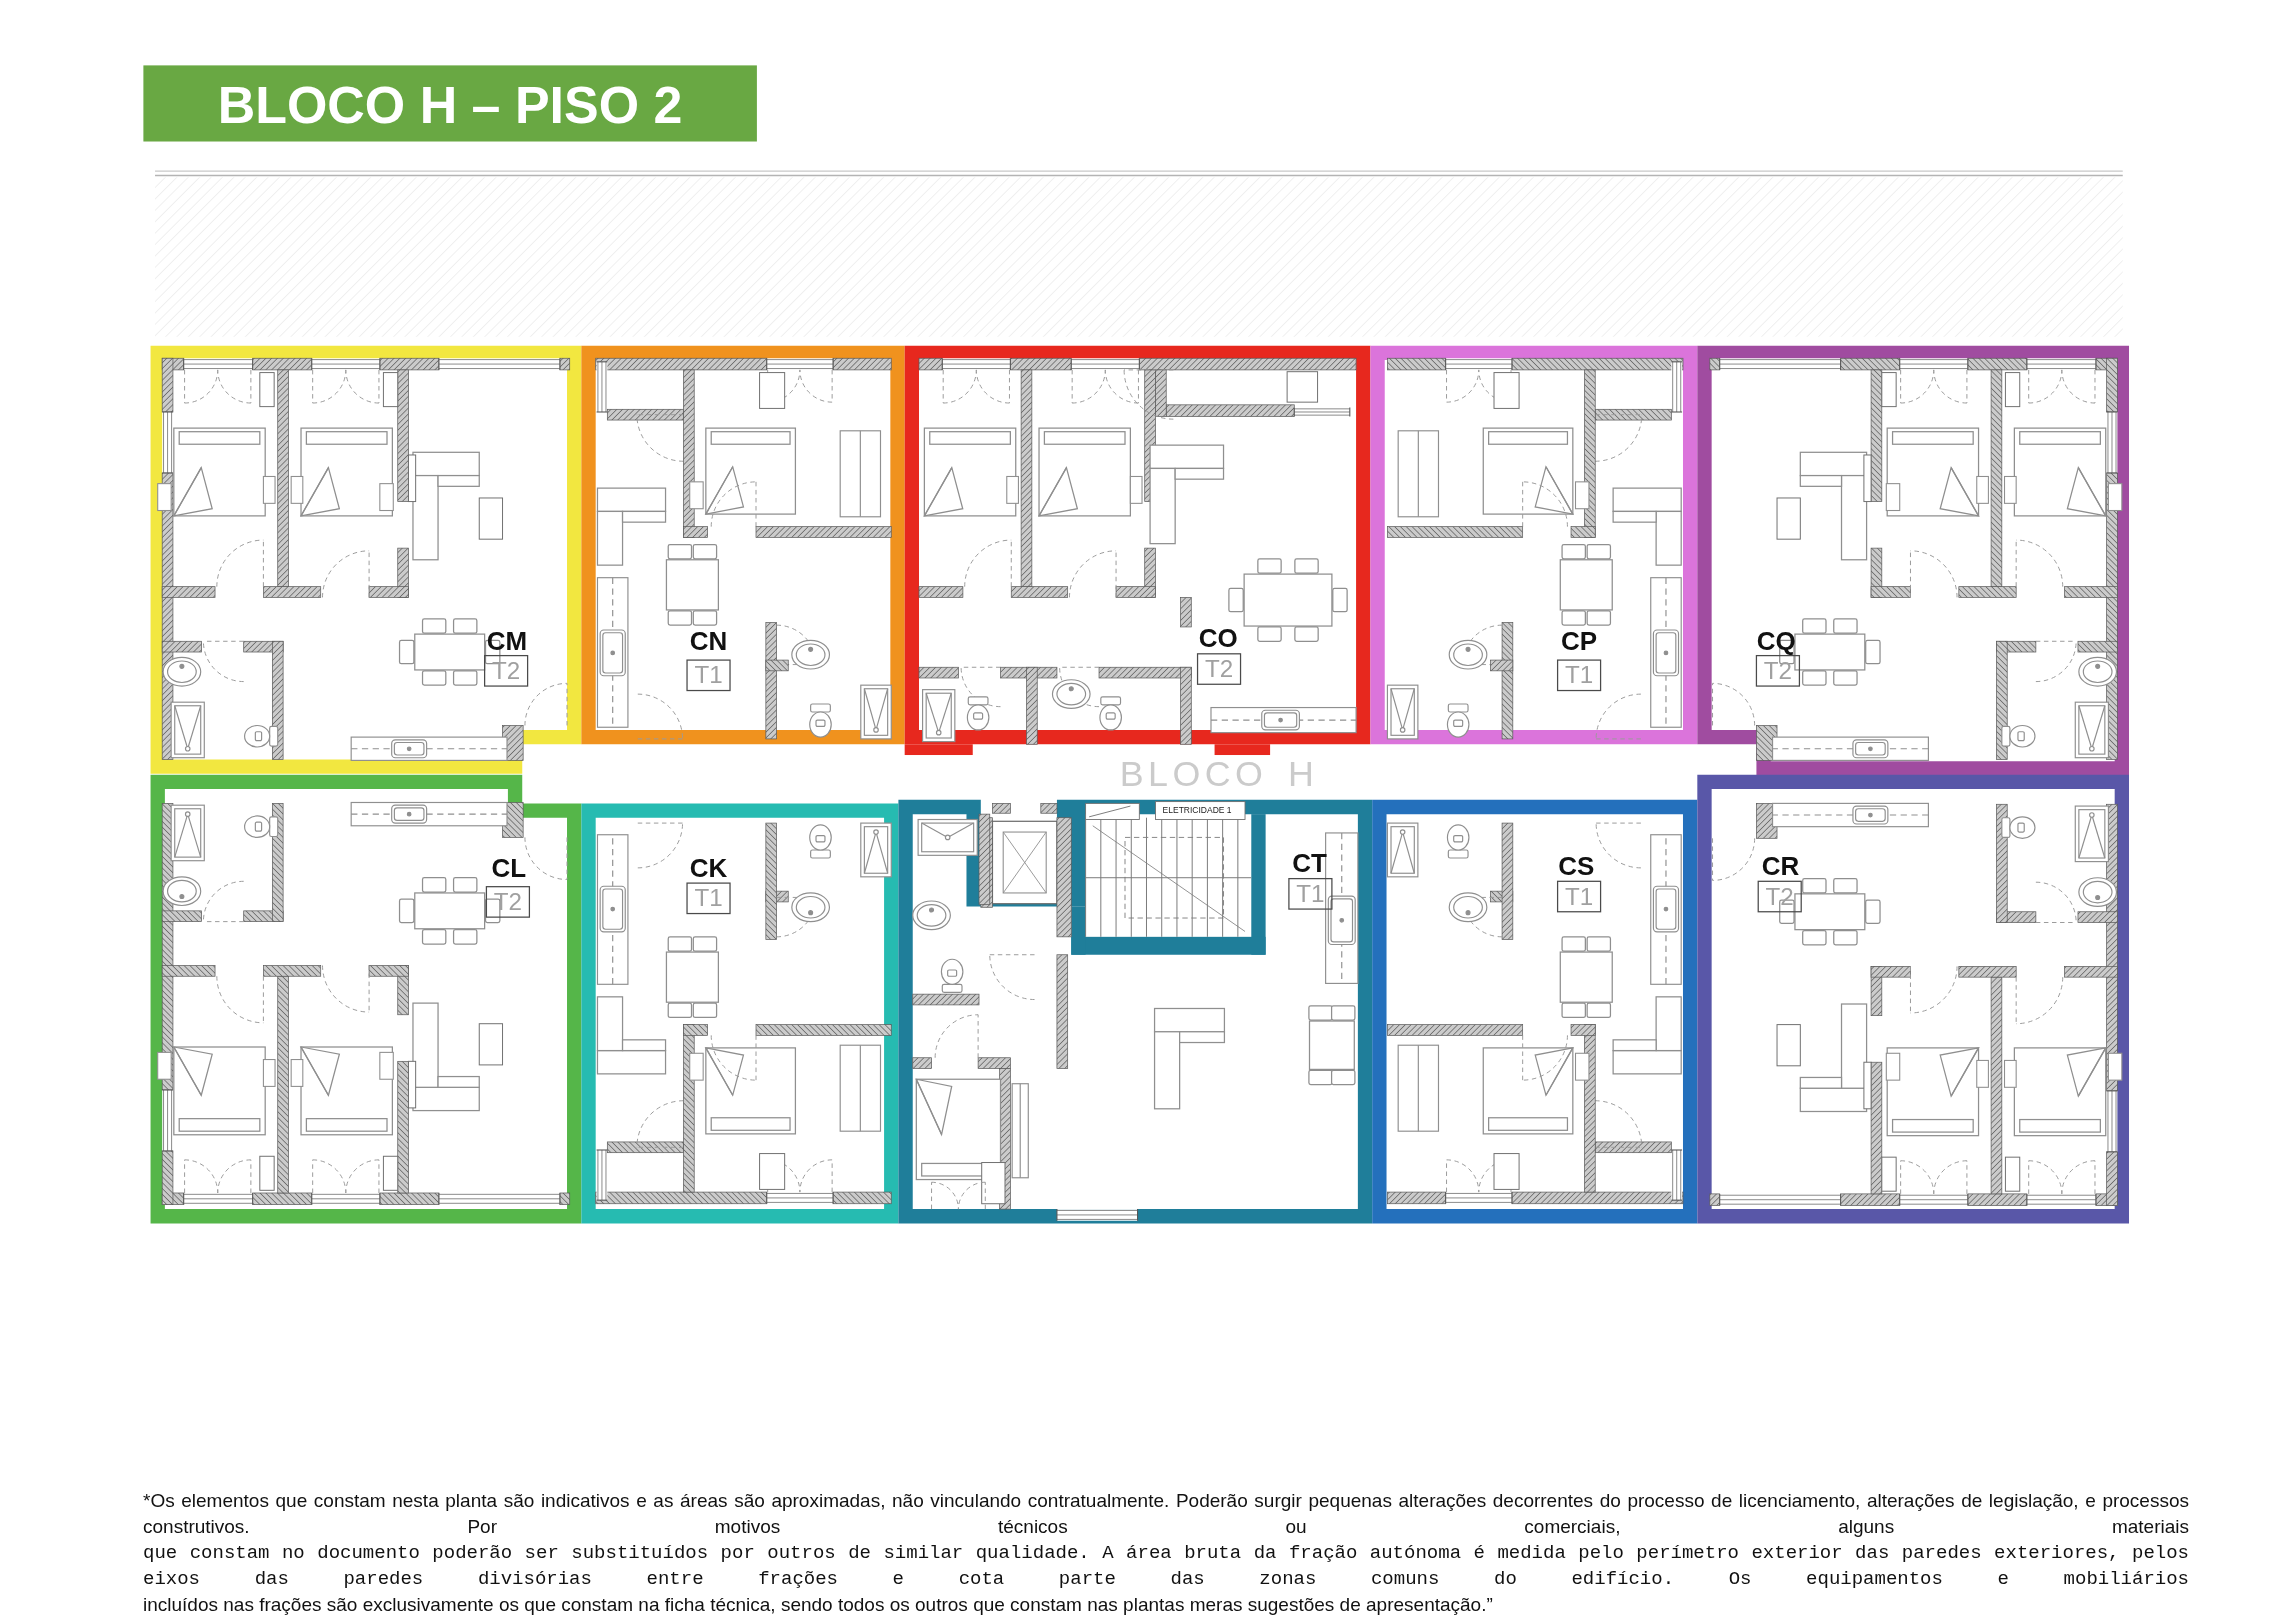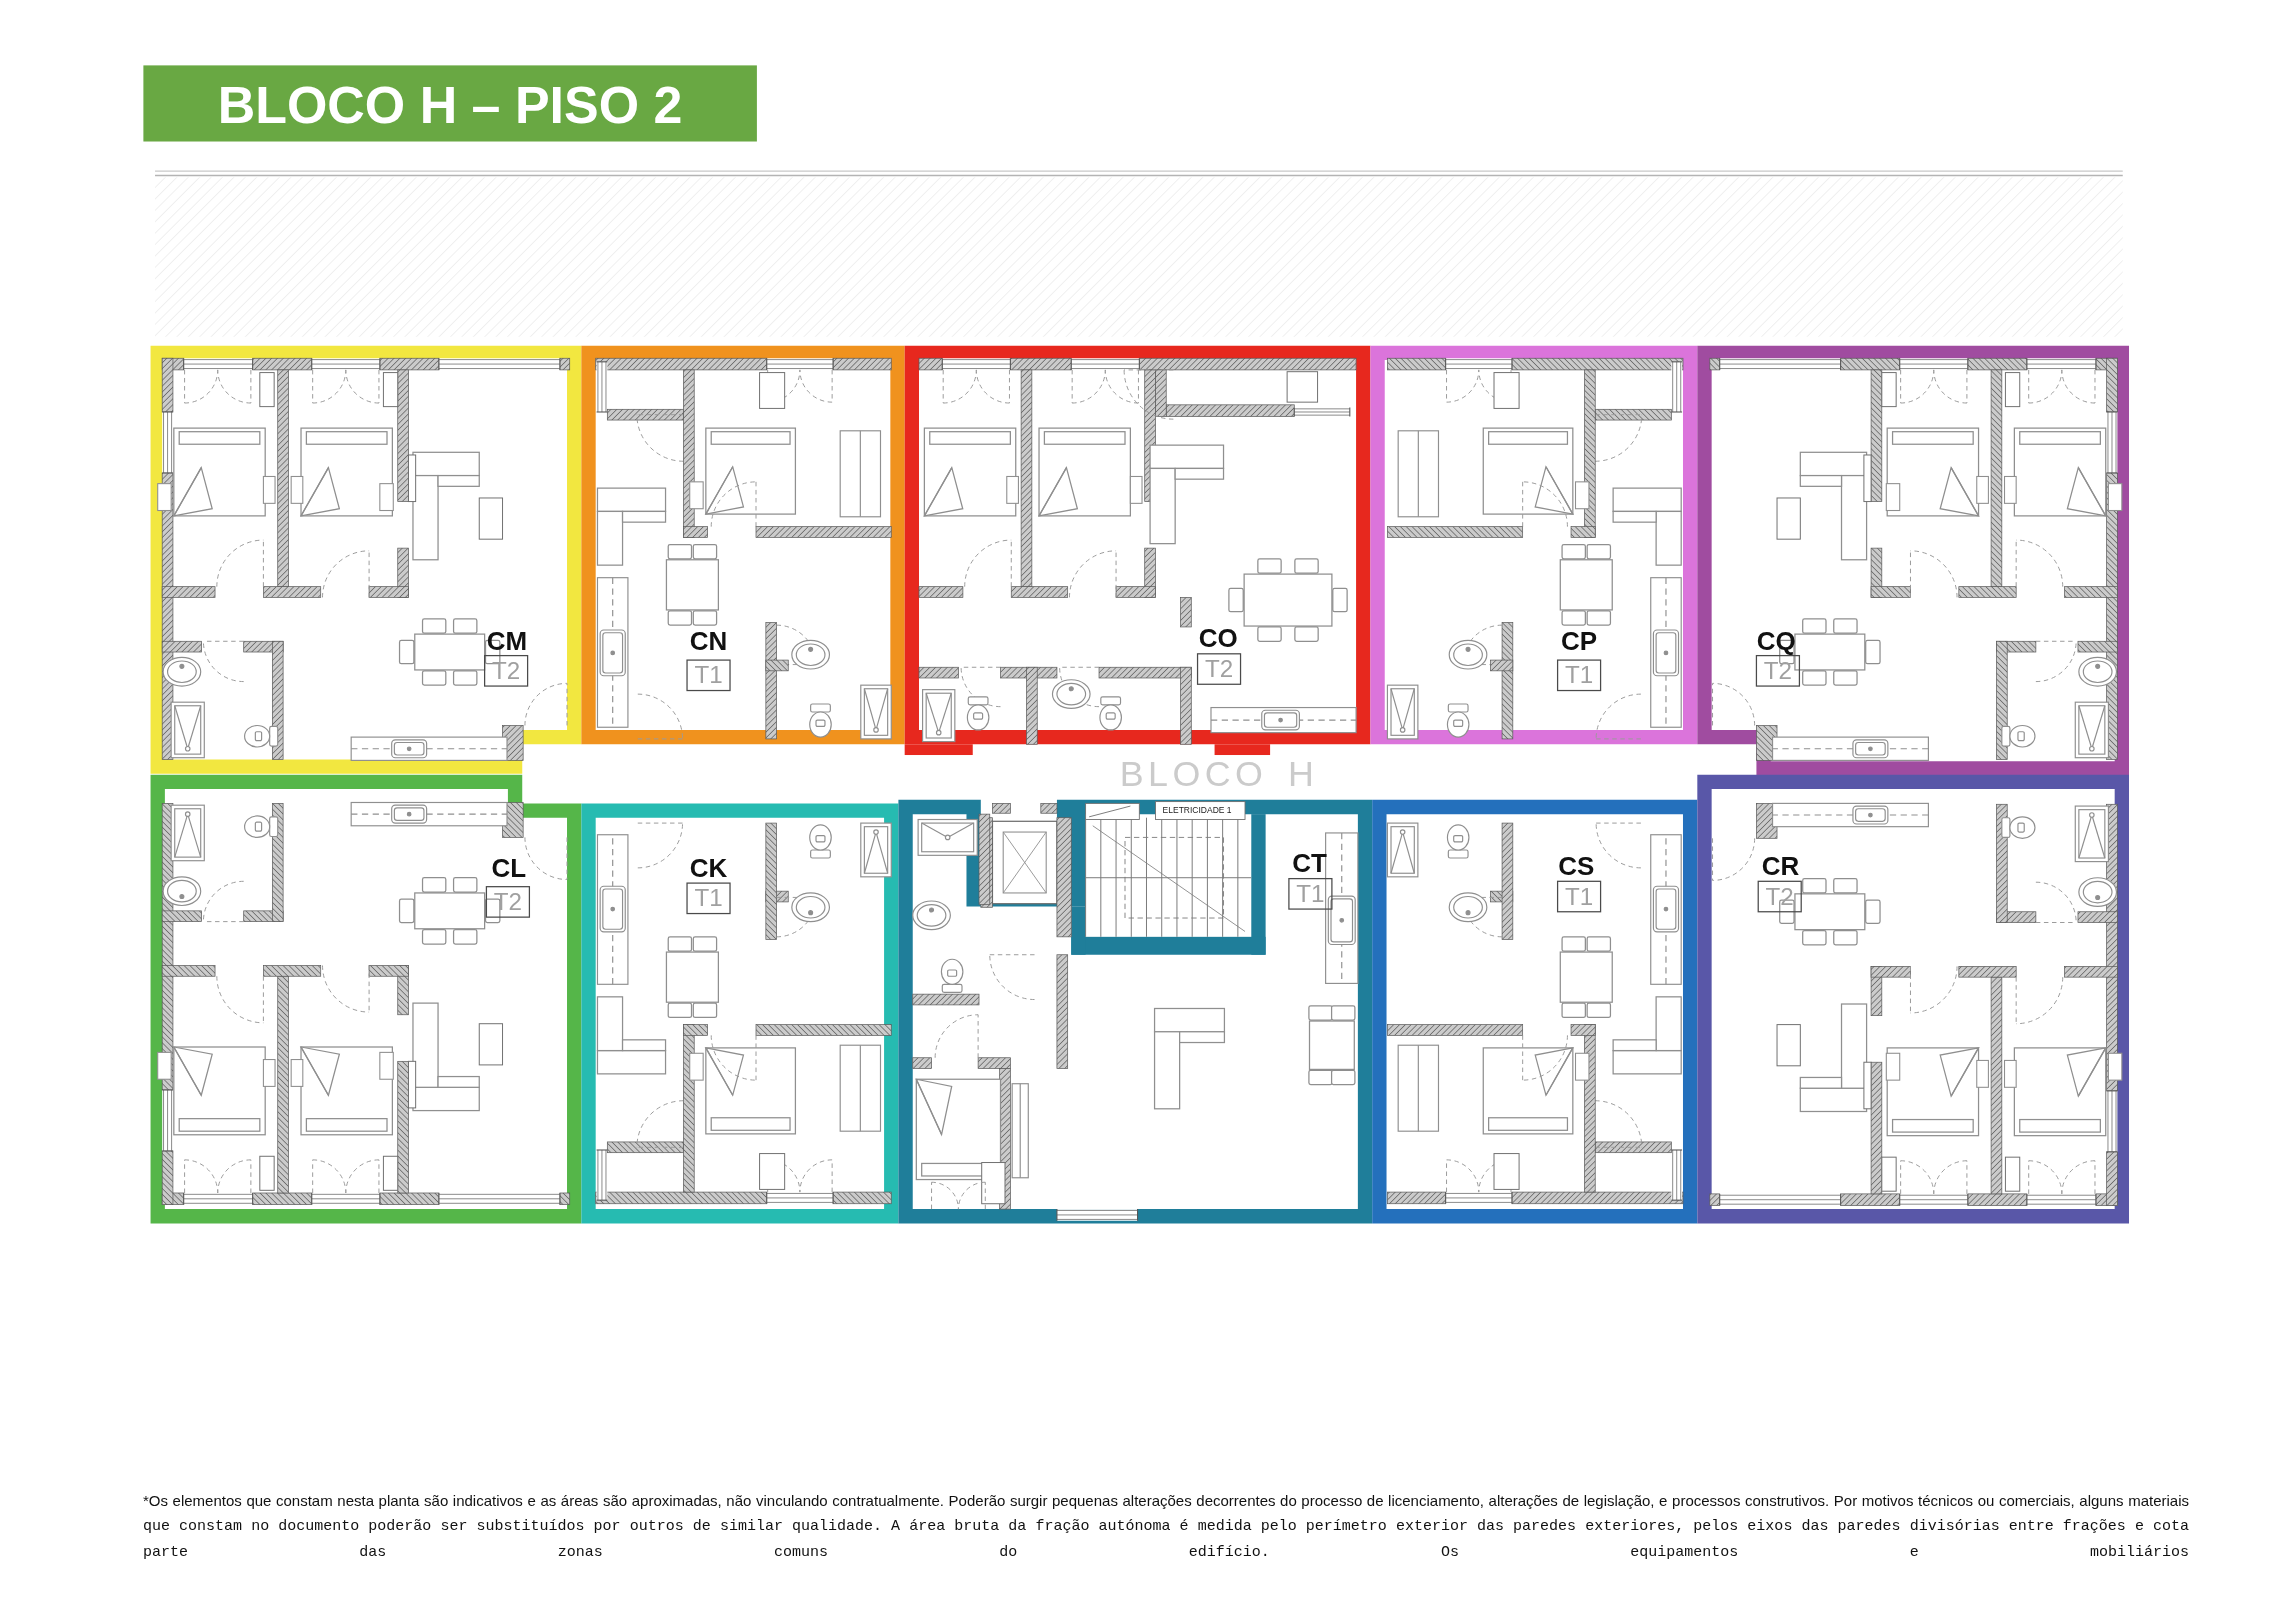--- a/index.html
+++ b/index.html
@@ -692,16 +692,17 @@
 
 <text x="1760" y="977" font-size="29" font-weight="bold" fill="#111" text-anchor="middle" font-family="Liberation Sans, sans-serif">CS</text>
 <rect x="1739" y="984" width="48" height="34" fill="none" stroke="#4a4a4a" stroke-width="1.4"></rect>
 <text x="1763" y="1010" font-size="27" fill="#a0a0a0" text-anchor="middle" font-family="Liberation Sans, sans-serif">T1</text>
 
 <text x="1988" y="977" font-size="29" font-weight="bold" fill="#111" text-anchor="middle" font-family="Liberation Sans, sans-serif">CR</text>
 <rect x="1963" y="984" width="48" height="34" fill="none" stroke="#4a4a4a" stroke-width="1.4"></rect>
 <text x="1987" y="1010" font-size="27" fill="#a0a0a0" text-anchor="middle" font-family="Liberation Sans, sans-serif">T2</text>
 </svg>
 
-<div style="position:absolute;left:143px;top:1488px;width:2046px;font-size:15px;line-height:26px;color:#111;">
+<div style="position:absolute;left:143px;top:1488px;width:2046px;font-size:19px;line-height:26px;color:#111;">
 <div style="text-align:justify;text-align-last:justify;">*Os elementos que constam nesta planta são indicativos e as áreas são aproximadas, não vinculando contratualmente. Poderão surgir pequenas alterações decorrentes do processo de licenciamento, alterações de legislação, e processos construtivos. Por motivos técnicos ou comerciais, alguns materiais</div>
 <div style="text-align:justify;text-align-last:justify;font-family:Liberation Mono, monospace;">que constam no documento poderão ser substituídos por outros de similar qualidade. A área bruta da fração autónoma é medida pelo perímetro exterior das paredes exteriores, pelos eixos das paredes divisórias entre frações e cota parte das zonas comuns do edifício. Os equipamentos e mobiliários</div>
+<div>incluídos nas frações são exclusivamente os que constam na ficha técnica, sendo todos os outros que constam nas plantas meras sugestões de apresentação.”</div>
 </div>
 
 </body></html>

